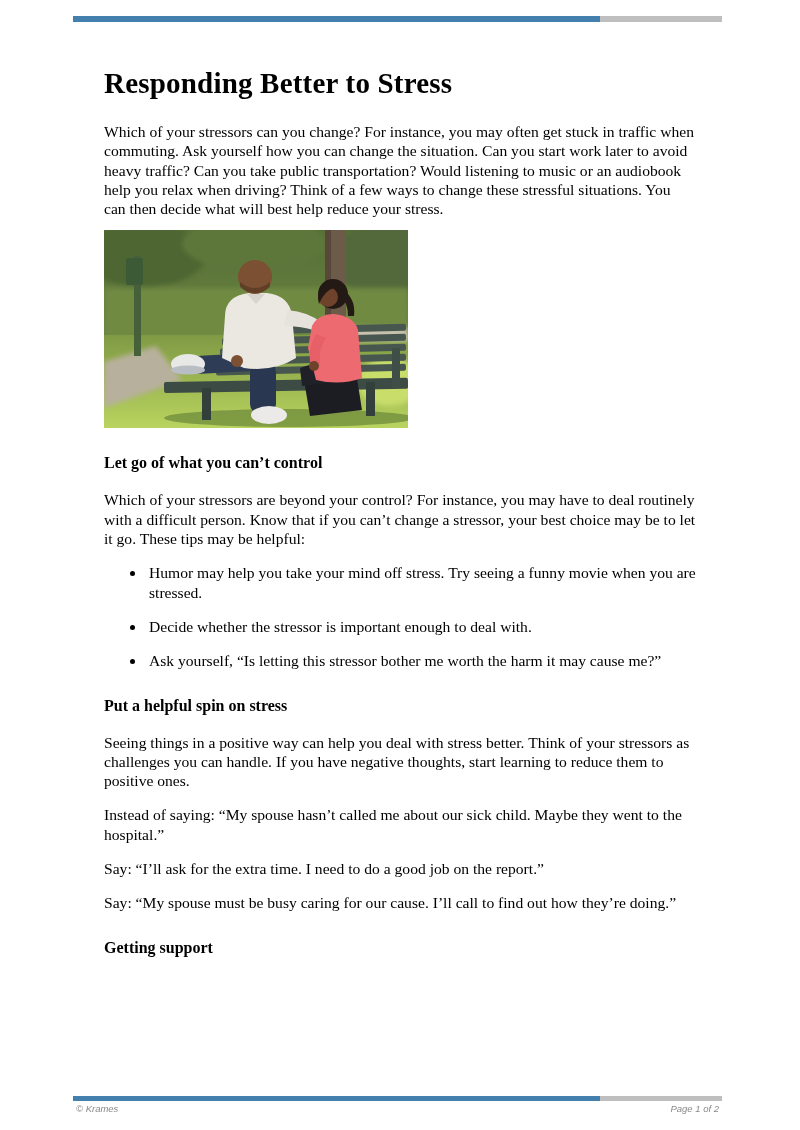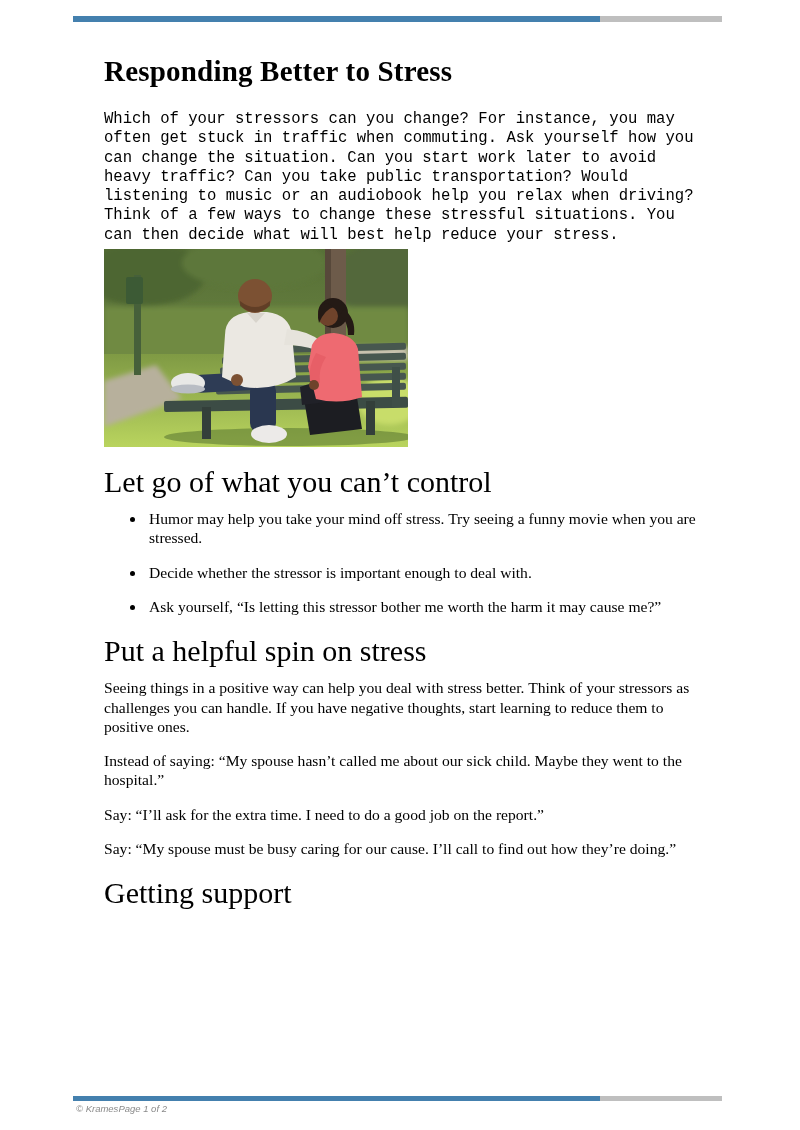--- a/index.html
+++ b/index.html
@@ -21,40 +21,40 @@
     display: flex;
   }
   .rule-top { top: 16px; height: 6px; }
   .rule-bottom { top: 1096px; height: 5px; }
   .rule .seg-blue { width: 527px; background: #4480ae; }
   .rule .seg-gray { flex: 1; background: #bfbfbf; }
 
   .content {
     position: absolute;
     left: 104px;
-    top: 55px;
+    top: 67px;
     width: 592px;
   }
   h1 {
     font-size: 29px;
     line-height: 33px;
     font-weight: bold;
     margin: 0 0 22px 0;
     letter-spacing: 0.2px;
   }
   p {
     font-size: 15.6px;
     line-height: 19.3px;
     margin: 0 0 15px 0;
   }
-  p.intro { margin-bottom: 4px; font-family: Liberation Mono, monospace; }
+  p.intro { margin-bottom: 12px; }
   h2 {
-    font-size: 30px;
+    font-size: 16px;
     line-height: 26px;
-    font-weight: normal;
+    font-weight: bold;
     margin: 22px 0 14px 0;
   }
   ul.tips {
     margin: 0;
     padding-left: 42px;
     list-style-type: disc;
   }
   ul.tips li {
     font-size: 15.6px;
     line-height: 19.3px;
@@ -69,20 +69,21 @@
     height: 198px;
     margin: 4px 0 0 0;
   }
 
   .footer-row {
     position: absolute;
     top: 1103px;
     left: 73px;
     width: 649px;
     display: flex;
+    justify-content: space-between;
     font-family: "Liberation Sans", sans-serif;
     font-style: italic;
     font-size: 9.5px;
     color: #8a8a8a;
     padding: 0 3px;
   }
 </style>
 </head>
 <body>
 
@@ -173,20 +174,21 @@
         <circle cx="229" cy="64" r="15" fill="#241a15"></circle>
         <path d="M240 60 Q252 70 250 86 L244 86 Q244 72 236 66 Z" fill="#241a15"></path>
         <circle cx="224" cy="67" r="10" fill="#6f432b"></circle>
         <path d="M218 56 Q212 64 215 74 Q221 60 230 58 Q224 52 218 56 Z" fill="#241a15"></path>
       </g>
 
       <rect x="288" y="118" width="8" height="40" fill="#3f4f48"></rect>
     </svg>
 
     <h2>Let go of what you can’t control</h2>
+    <p>Which of your stressors are beyond your control? For instance, you may have to deal routinely with a difficult person. Know that if you can’t change a stressor, your best choice may be to let it go. These tips may be helpful:</p>
 
     <ul class="tips">
       <li>Humor may help you take your mind off stress. Try seeing a funny movie when you are stressed.</li>
       <li>Decide whether the stressor is important enough to deal with.</li>
       <li>Ask yourself, “Is letting this stressor bother me worth the harm it may cause me?”</li>
     </ul>
 
     <h2>Put a helpful spin on stress</h2>
     <p>Seeing things in a positive way can help you deal with stress better. Think of your stressors as challenges you can handle. If you have negative thoughts, start learning to reduce them to positive ones.</p>
 

